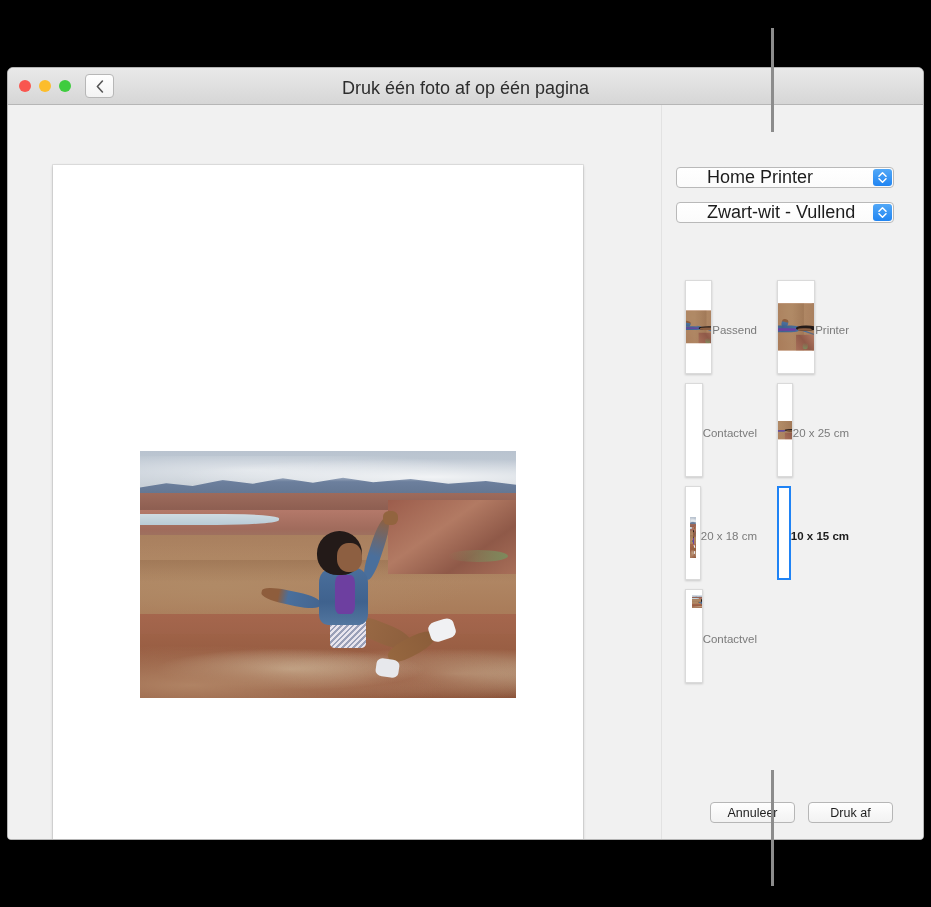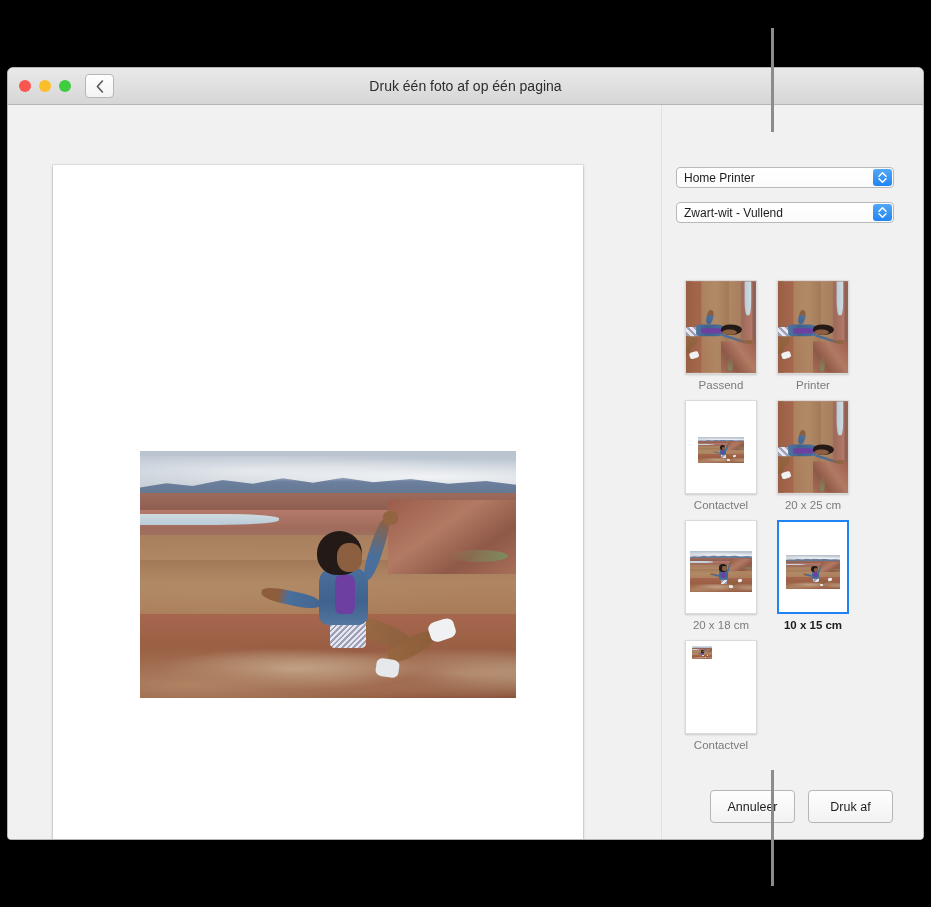--- a/index.html
+++ b/index.html
@@ -53,21 +53,21 @@
     background: linear-gradient(to bottom,#fefefe,#f3f3f3);
     border: 1px solid #b7b7b7;
     border-radius: 4px;
     display: flex; align-items: center; justify-content: center;
   }
   .backbtn svg { display: block; }
 
   .win-title {
     position: absolute; left: 0; right: 0; top: 10px;
     text-align: center;
-    font-size: 14px;
+    font-size: 18px;
     color: #2d2d2d;
   }
 
   
   .win-body { position: relative; height: 736px; }
 
   .preview-pane {
     position: absolute;
     left: 0; top: 0; width: 654px; height: 100%;
     background: #f1f1f1;
@@ -229,23 +229,24 @@
     position: relative;
     height: 21px;
     margin-bottom: 14px;
     background: linear-gradient(to bottom,#ffffff,#fbfbfb);
     border: 1px solid #b9b9b9;
     border-radius: 4px;
     display: flex; align-items: center;
   }
   .popup-label {
     padding-left: 7px;
-    font-size: 12px;
+    font-size: 18px;
     color: #1d1d1d;
     white-space: nowrap;
+    margin-left: 23px;
   }
   .popup-arrow {
     position: absolute; right: 1px; top: 1px;
     width: 19px; height: 17px;
     background: linear-gradient(to bottom, #52a8f7 0%, #2185f2 100%);
     border-radius: 3px;
     display: flex; flex-direction: column;
     align-items: center; justify-content: center;
     gap: 1px;
   }
@@ -253,21 +254,21 @@
   
   .thumb-grid {
     position: absolute;
     left: 22px; top: 175px;
     width: 216px;
     display: flex; flex-wrap: wrap;
     column-gap: 20px; row-gap: 9px;
   }
   .thumb-cell {
     width: 72px;
-    display: flex; flex-direction: column; align-items: center;
+    display: flex; flex-direction: row; align-items: center;
   }
   .thumb-frame {
     width: 72px; height: 94px;
     background: #fff;
     border: 1px solid #dadada;
     box-shadow: 0 1px 2px rgba(0,0,0,0.16);
     position: relative;
     overflow: hidden;
   }
   .thumb-frame.selected {
@@ -300,21 +301,21 @@
     position: absolute; left: 6px; top: 5px; width: 20px; height: 13px;
   }
 
   
   .btn-row {
     position: absolute;
     right: 32px; bottom: 18px;
     display: flex; gap: 13px;
   }
   .btn {
-    width: 85px; height: 33px;
+    width: 85px; height: 21px;
     background: linear-gradient(to bottom,#fefefe,#f2f2f2);
     border: 1px solid #b6b6b6;
     border-radius: 4px;
     font-size: 12.5px;
     color: #1d1d1d;
     display: flex; align-items: center; justify-content: center;
   }
 </style>
 </head>
 <body>

